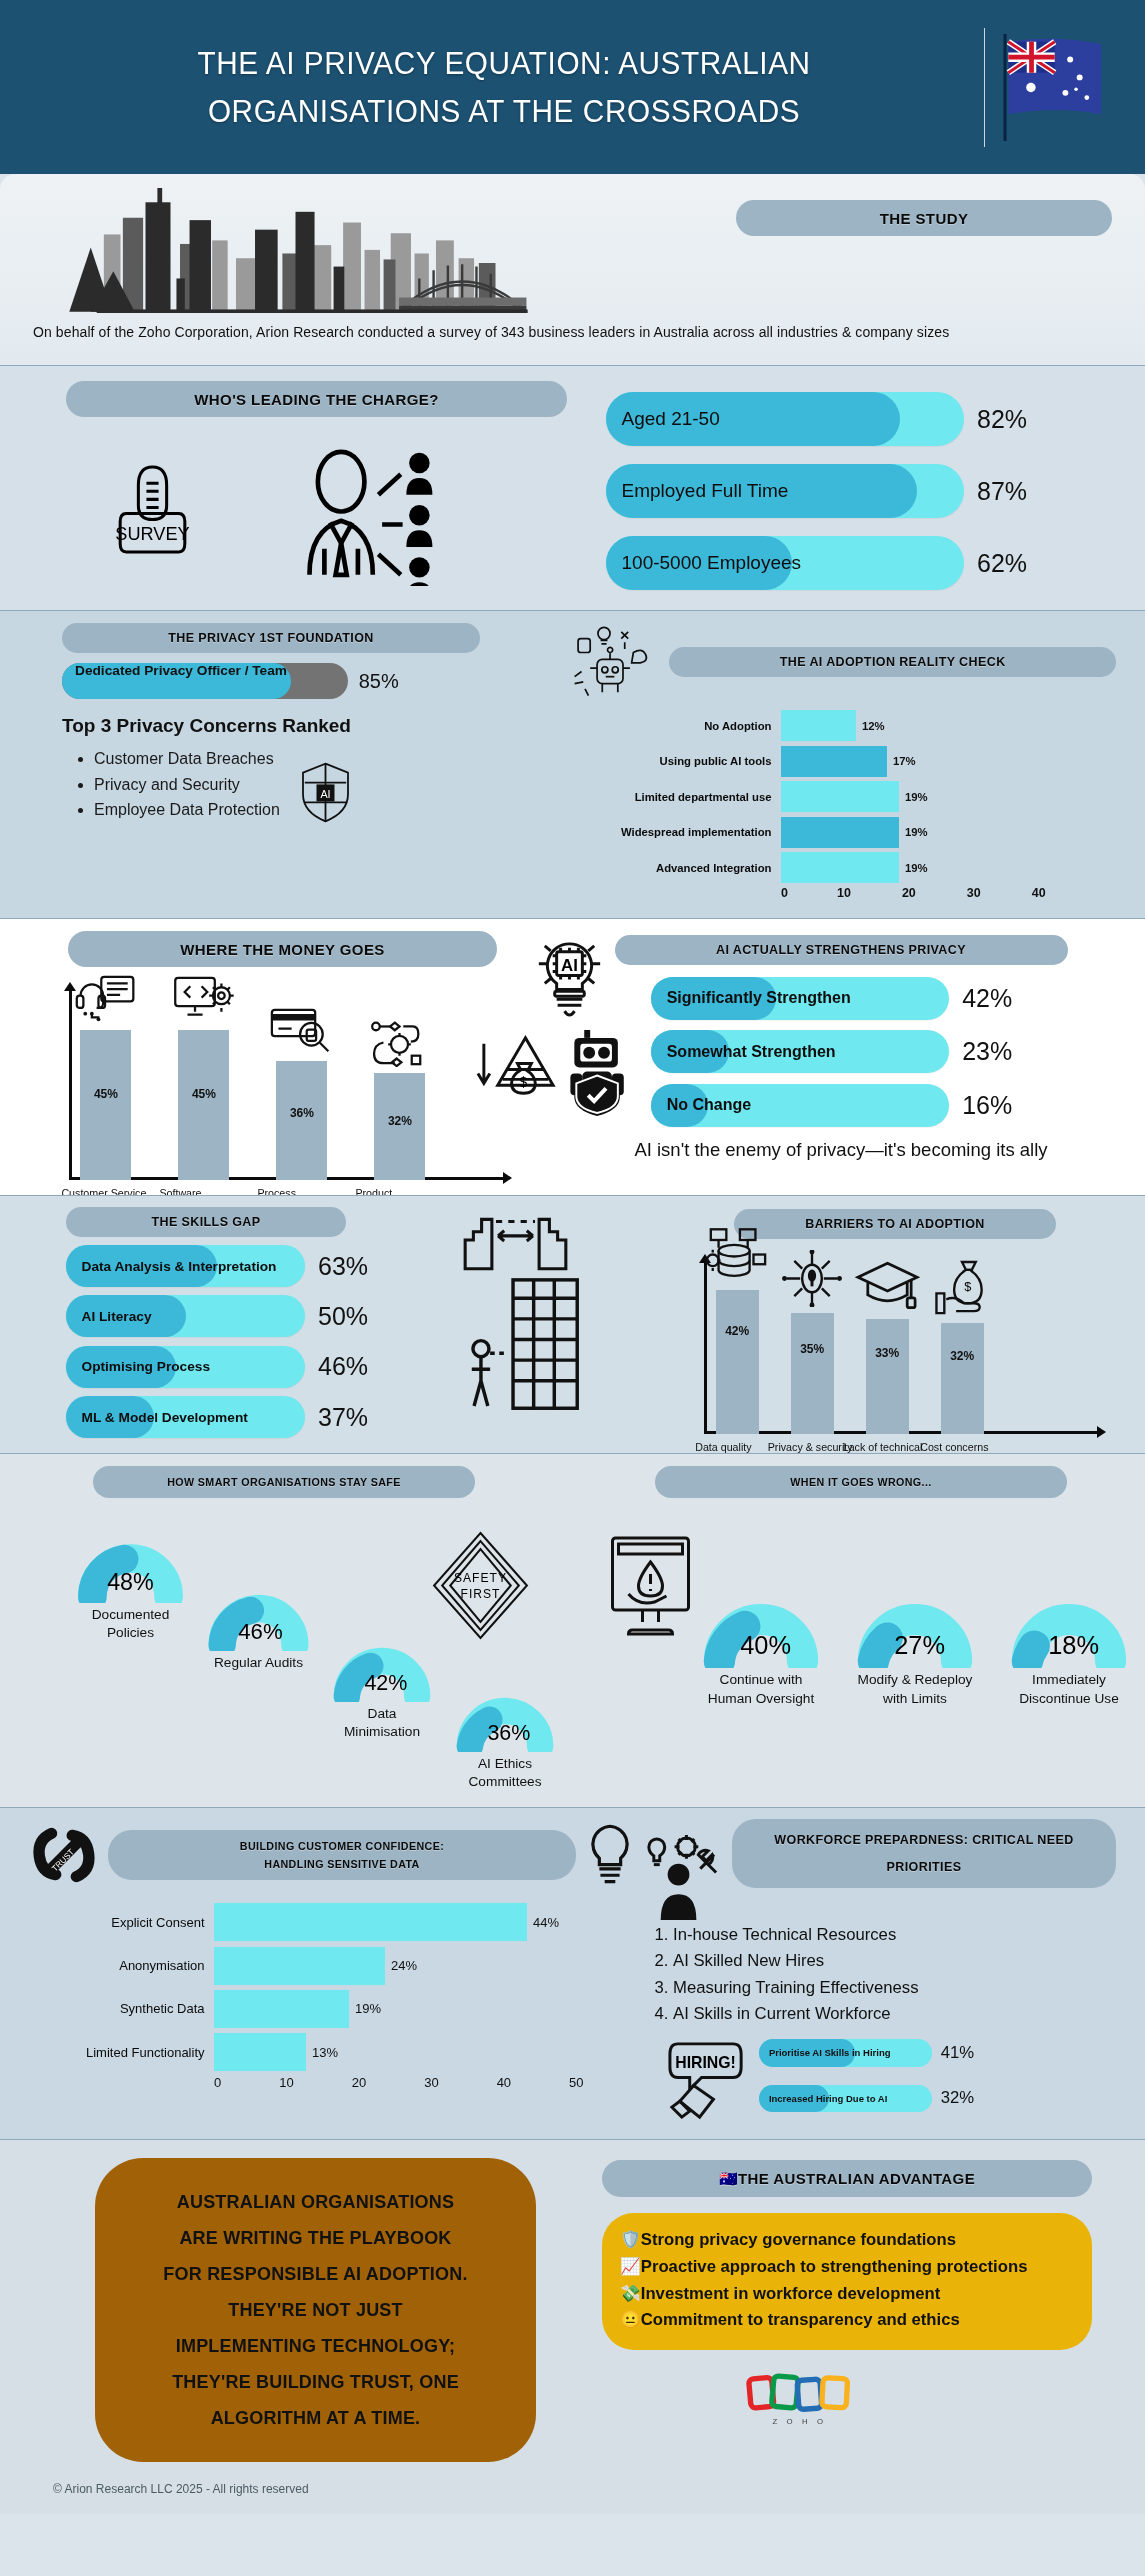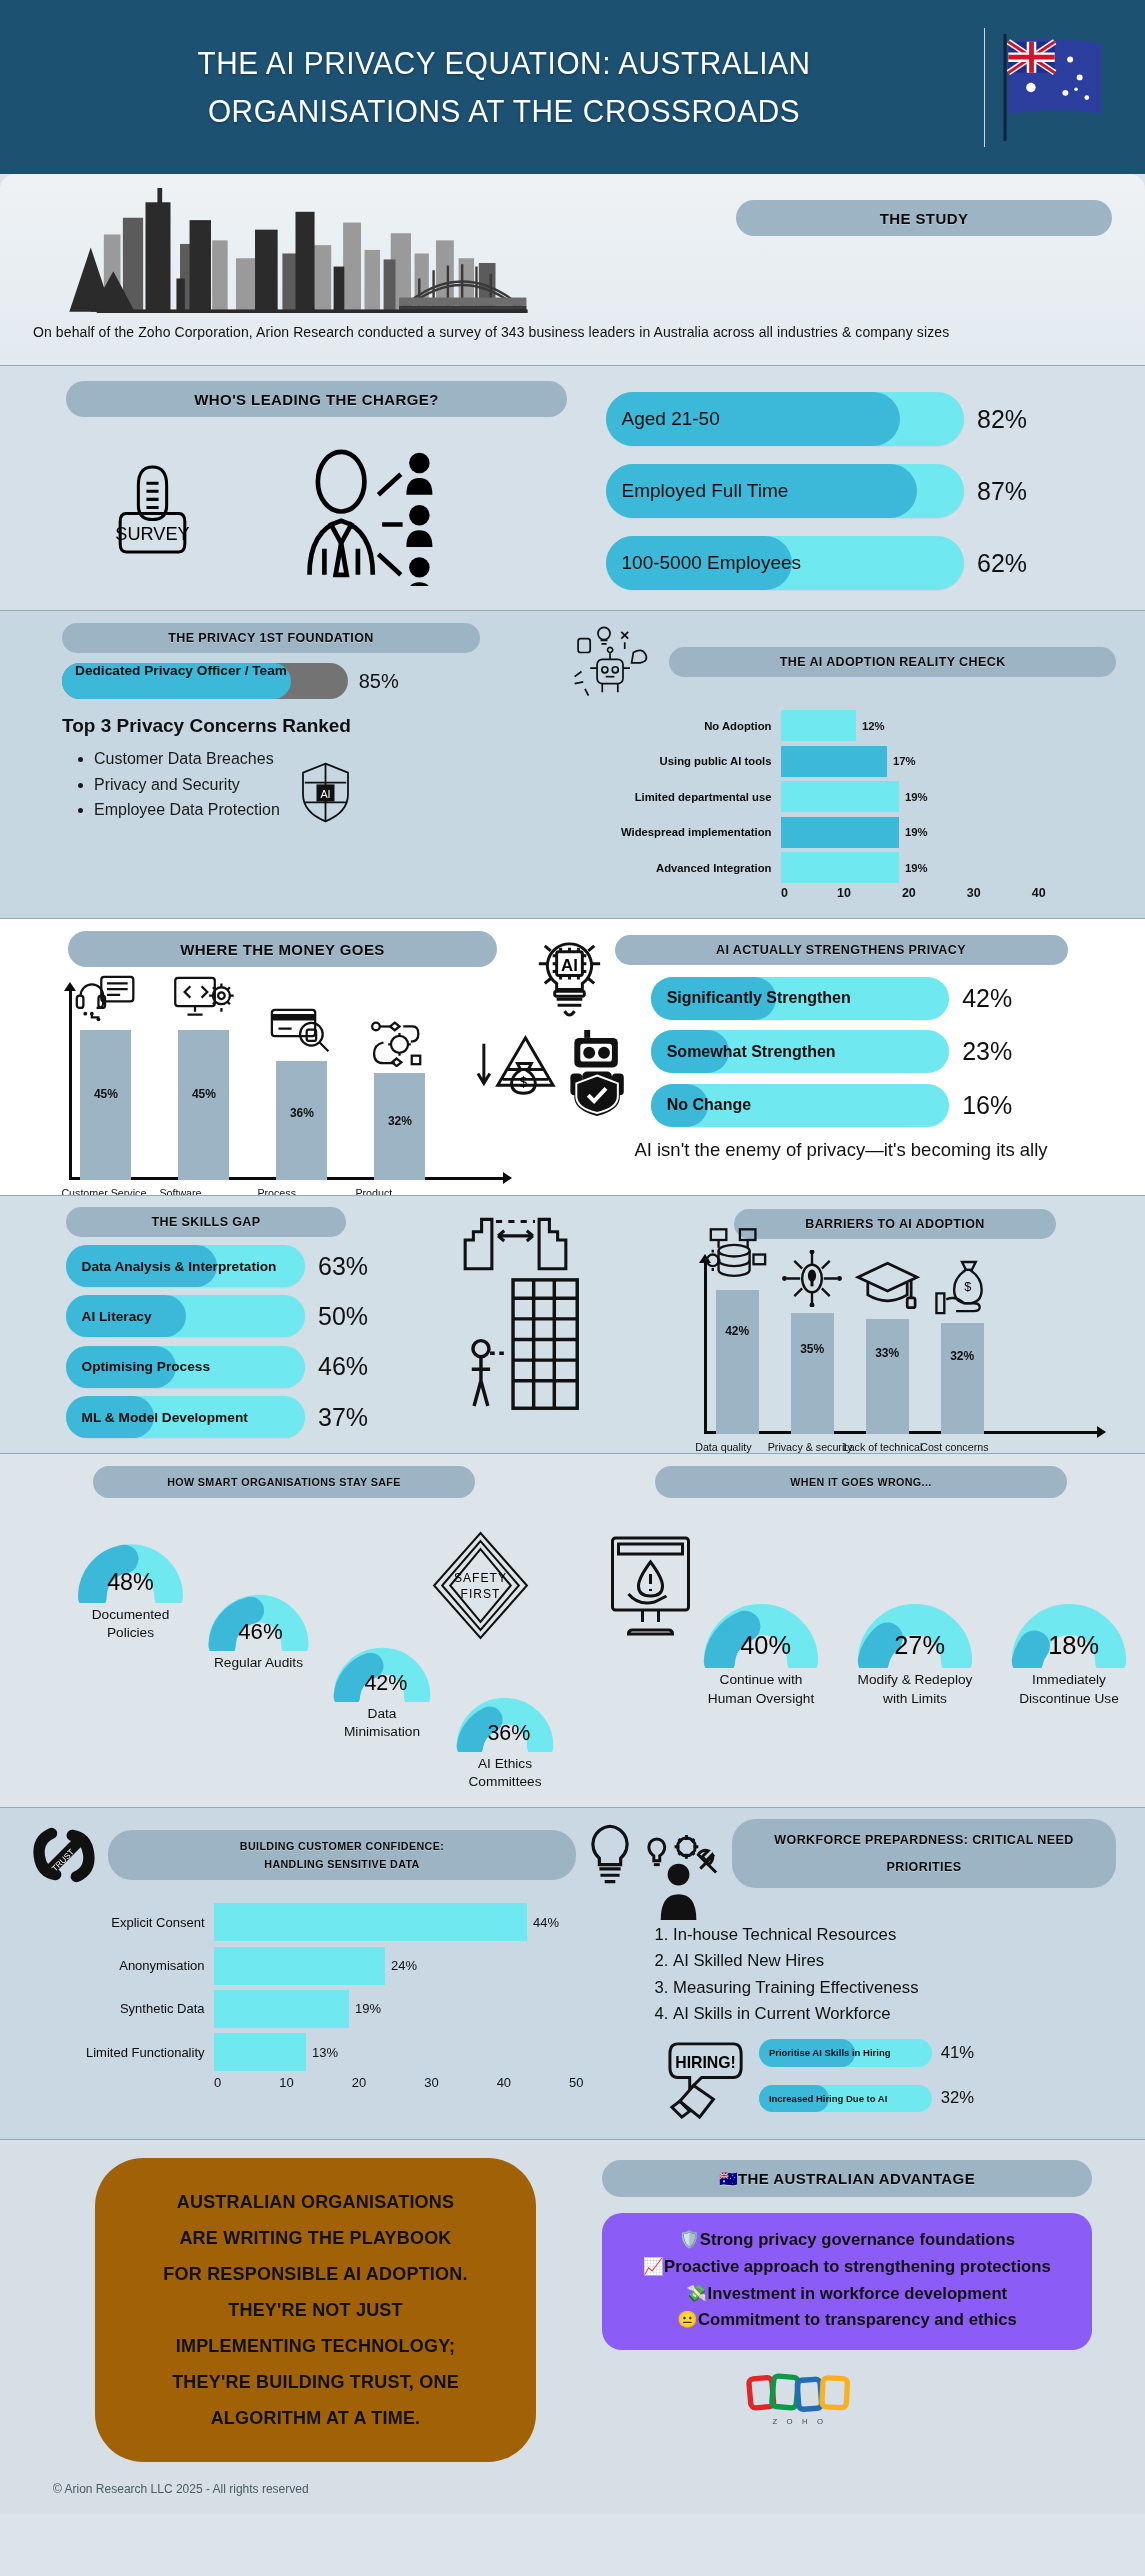--- a/index.html
+++ b/index.html
@@ -141,22 +141,22 @@
   .gauge { position:relative; }
   .gauge-lab { font-size: 13.7px; line-height:1.35; margin-top: 1.2px; }
 
   
   .closing-box {
     background:#a16207; border-radius: 48px; padding: 26px 26px;
     width: 441px; margin-left: 66px;
     font-size: 18px; font-weight:bold; text-align:center; line-height: 2.0; letter-spacing:0.2px;
   }
   .adv-box {
-    background:#8b5cf6; border-radius: 20px; padding: 15.5px 18px;
-    font-size: 16.7px; font-weight:bold; line-height: 1.45; text-align: center;
+    background:#eab308; border-radius: 32px; padding: 15.5px 18px;
+    font-size: 16.7px; font-weight:bold; line-height: 1.45;
   }
   .adv-box div { margin-bottom: 2.4px; }
   .copyright { font-size: 12px; color:#4c5a63; margin-top: 20px; padding-left: 24px;}
 
   .zoho { display:flex; flex-direction:column; align-items:center; }
   .zoho-word { font-size:7.8px; letter-spacing:3.6px; color:#444; margin-top:2.4px;}
 
   .ol-list { font-size: 16.7px; line-height:1.5; margin-left: 36px; }
   .ol-list li { margin-bottom: 1.2px; }
 

